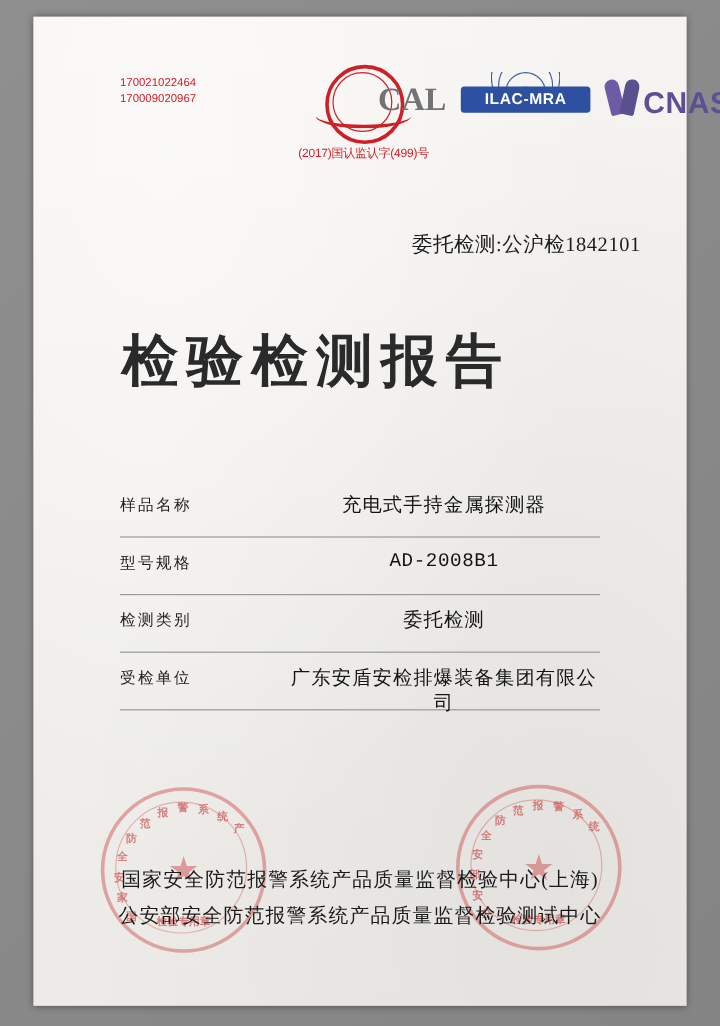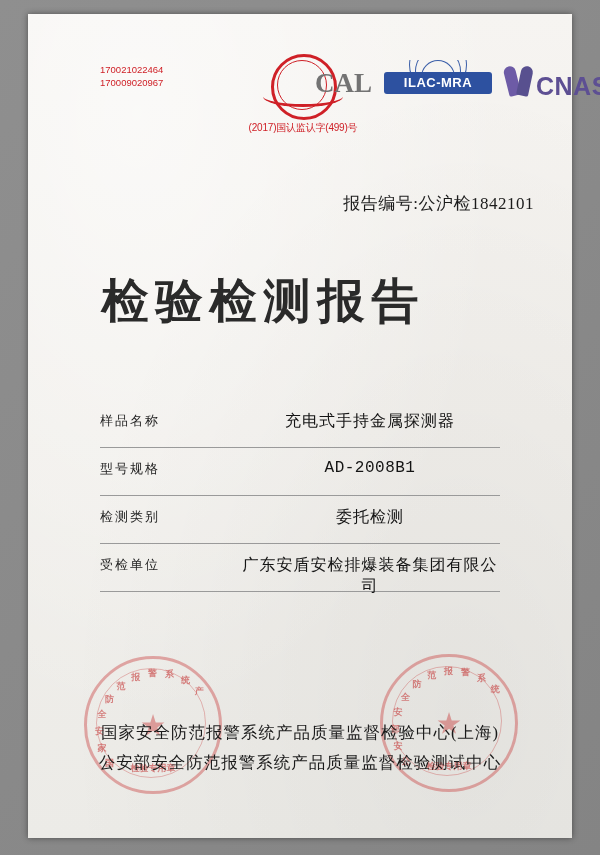--- a/index.html
+++ b/index.html
@@ -383,21 +383,21 @@
             <div class="b1"></div>
             <div class="b2"></div>
           </div>
           <div class="cnas-word">CNAS</div>
 
         </div>
       </div>
     </div>
 
     <div class="report-no">
-      <span>报告编号:</span><span>公沪检1842101</span>
+      <span>委托检测:</span><span>公沪检1842101</span>
     </div>
 
     <div class="doc-title">检验检测报告</div>
 
     <div class="fields">
       <div class="field-row">
         <div class="field-label">样品名称</div>
         <div class="field-value">充电式手持金属探测器</div>
       </div>
       <div class="field-row">

